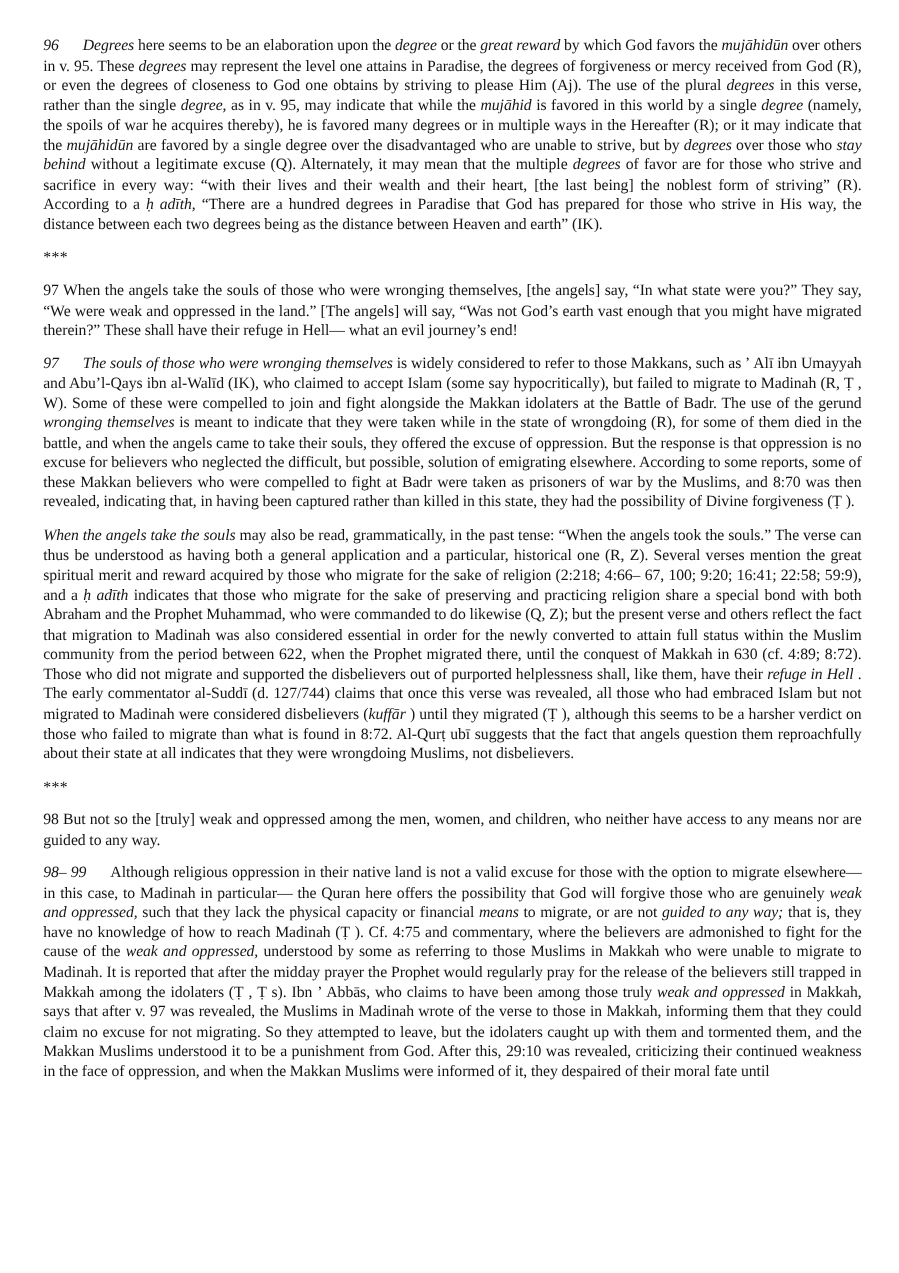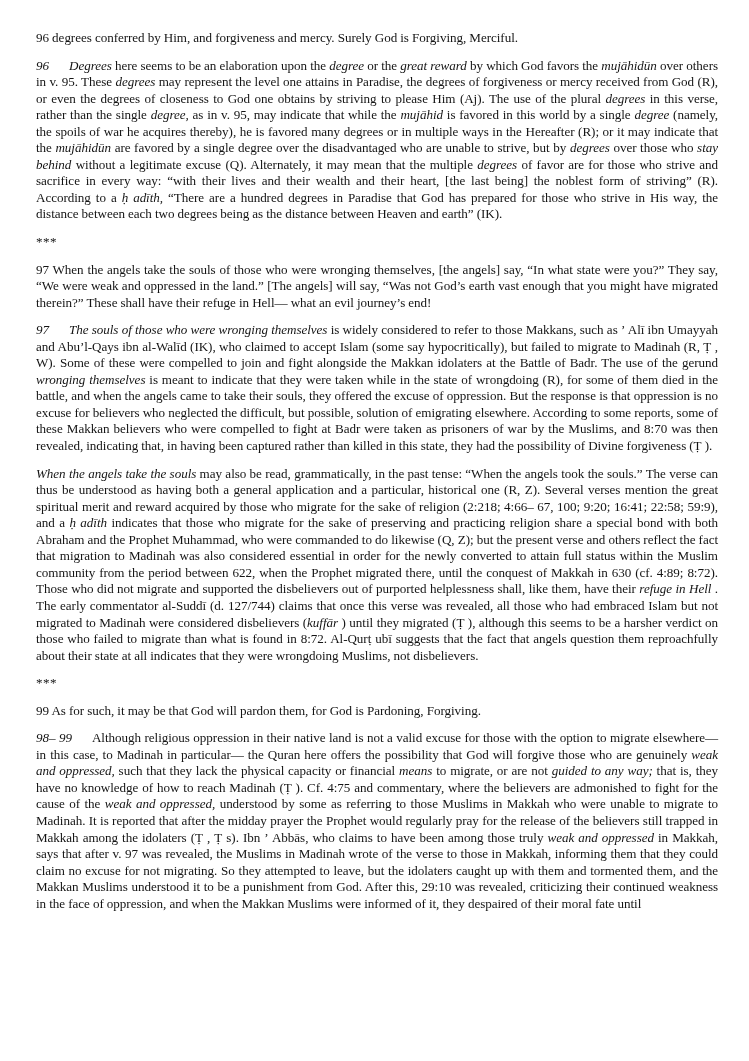--- a/index.html
+++ b/index.html
@@ -54,23 +54,22 @@
     color: #141414;
   }
   i, .it {
   }
 </style>
 </head>
 <body>
 
 <div id="page">
   <div id="content">
-      <p class="block verse">96 degrees conferred by Him, and forgiveness and mercy. Surely God is Forgiving, Merciful.</p>
       <p class="block commentary"><span class="vnum">96</span><span class="gap"></span><span><i>Degrees</i> here seems to be an elaboration upon the <i>degree</i> or the <i>great reward</i> by which God favors the <i>mujāhidūn</i> over others in v. 95. These <i>degrees</i> may represent the level one attains in Paradise, the degrees of forgiveness or mercy received from God (R), or even the degrees of closeness to God one obtains by striving to please Him (Aj). The use of the plural <i>degrees</i> in this verse, rather than the single <i>degree,</i> as in v. 95, may indicate that while the <i>mujāhid</i> is favored in this world by a single <i>degree</i> (namely, the spoils of war he acquires thereby), he is favored many degrees or in multiple ways in the Hereafter (R); or it may indicate that the <i>mujāhidūn</i> are favored by a single degree over the disadvantaged who are unable to strive, but by <i>degrees</i> over those who <i>stay behind</i> without a legitimate excuse (Q). Alternately, it may mean that the multiple <i>degrees</i> of favor are for those who strive and sacrifice in every way: “with their lives and their wealth and their heart, [the last being] the noblest form of striving” (R). According to a <i>ḥ adīth,</i> “There are a hundred degrees in Paradise that God has prepared for those who strive in His way, the distance between each two degrees being as the distance between Heaven and earth” (IK).</span></p>
       <p class="stars">***</p>
       <p class="block verse">97 When the angels take the souls of those who were wronging themselves, [the angels] say, “In what state were you?” They say, “We were weak and oppressed in the land.” [The angels] will say, “Was not God’s earth vast enough that you might have migrated therein?” These shall have their refuge in Hell— what an evil journey’s end!</p>
       <p class="block commentary"><span class="vnum">97</span><span class="gap"></span><span><i>The souls of those who were wronging themselves</i> is widely considered to refer to those Makkans, such as ʼ Alī ibn Umayyah and Abu’l-Qays ibn al-Walīd (IK), who claimed to accept Islam (some say hypocritically), but failed to migrate to Madinah (R, Ṭ , W). Some of these were compelled to join and fight alongside the Makkan idolaters at the Battle of Badr. The use of the gerund <i>wronging themselves</i> is meant to indicate that they were taken while in the state of wrongdoing (R), for some of them died in the battle, and when the angels came to take their souls, they offered the excuse of oppression. But the response is that oppression is no excuse for believers who neglected the difficult, but possible, solution of emigrating elsewhere. According to some reports, some of these Makkan believers who were compelled to fight at Badr were taken as prisoners of war by the Muslims, and 8:70 was then revealed, indicating that, in having been captured rather than killed in this state, they had the possibility of Divine forgiveness (Ṭ ).</span></p>
       <p class="block commentary"><i>When the angels take the souls</i> may also be read, grammatically, in the past tense: “When the angels took the souls.” The verse can thus be understood as having both a general application and a particular, historical one (R, Z). Several verses mention the great spiritual merit and reward acquired by those who migrate for the sake of religion (2:218; 4:66– 67, 100; 9:20; 16:41; 22:58; 59:9), and a <i>ḥ adīth</i> indicates that those who migrate for the sake of preserving and practicing religion share a special bond with both Abraham and the Prophet Muhammad, who were commanded to do likewise (Q, Z); but the present verse and others reflect the fact that migration to Madinah was also considered essential in order for the newly converted to attain full status within the Muslim community from the period between 622, when the Prophet migrated there, until the conquest of Makkah in 630 (cf. 4:89; 8:72). Those who did not migrate and supported the disbelievers out of purported helplessness shall, like them, have their <i>refuge in Hell</i> . The early commentator al-Suddī (d. 127/744) claims that once this verse was revealed, all those who had embraced Islam but not migrated to Madinah were considered disbelievers (<i>kuffār</i> ) until they migrated (Ṭ ), although this seems to be a harsher verdict on those who failed to migrate than what is found in 8:72. Al-Qurṭ ubī suggests that the fact that angels question them reproachfully about their state at all indicates that they were wrongdoing Muslims, not disbelievers.</p>
       <p class="stars">***</p>
-      <p class="block verse">99 As for such, it may be that God will pardon them, for God is Pardoning, Forgiving.</p>
+      <p class="block verse">98 But not so the [truly] weak and oppressed among the men, women, and children, who neither have access to any means nor are guided to any way.</p>
       <p class="block commentary"><span class="vnum">98– 99</span><span class="gap"></span><span>Although religious oppression in their native land is not a valid excuse for those with the option to migrate elsewhere— in this case, to Madinah in particular— the Quran here offers the possibility that God will forgive those who are genuinely <i>weak and oppressed,</i> such that they lack the physical capacity or financial <i>means</i> to migrate, or are not <i>guided to any way;</i> that is, they have no knowledge of how to reach Madinah (Ṭ ). Cf. 4:75 and commentary, where the believers are admonished to fight for the cause of the <i>weak and oppressed,</i> understood by some as referring to those Muslims in Makkah who were unable to migrate to Madinah. It is reported that after the midday prayer the Prophet would regularly pray for the release of the believers still trapped in Makkah among the idolaters (Ṭ , Ṭ s). Ibn ʼ Abbās, who claims to have been among those truly <i>weak and oppressed</i> in Makkah, says that after v. 97 was revealed, the Muslims in Madinah wrote of the verse to those in Makkah, informing them that they could claim no excuse for not migrating. So they attempted to leave, but the idolaters caught up with them and tormented them, and the Makkan Muslims understood it to be a punishment from God. After this, 29:10 was revealed, criticizing their continued weakness in the face of oppression, and when the Makkan Muslims were informed of it, they despaired of their moral fate until</span></p>
     </div>
 </div>
 
 </body></html>

